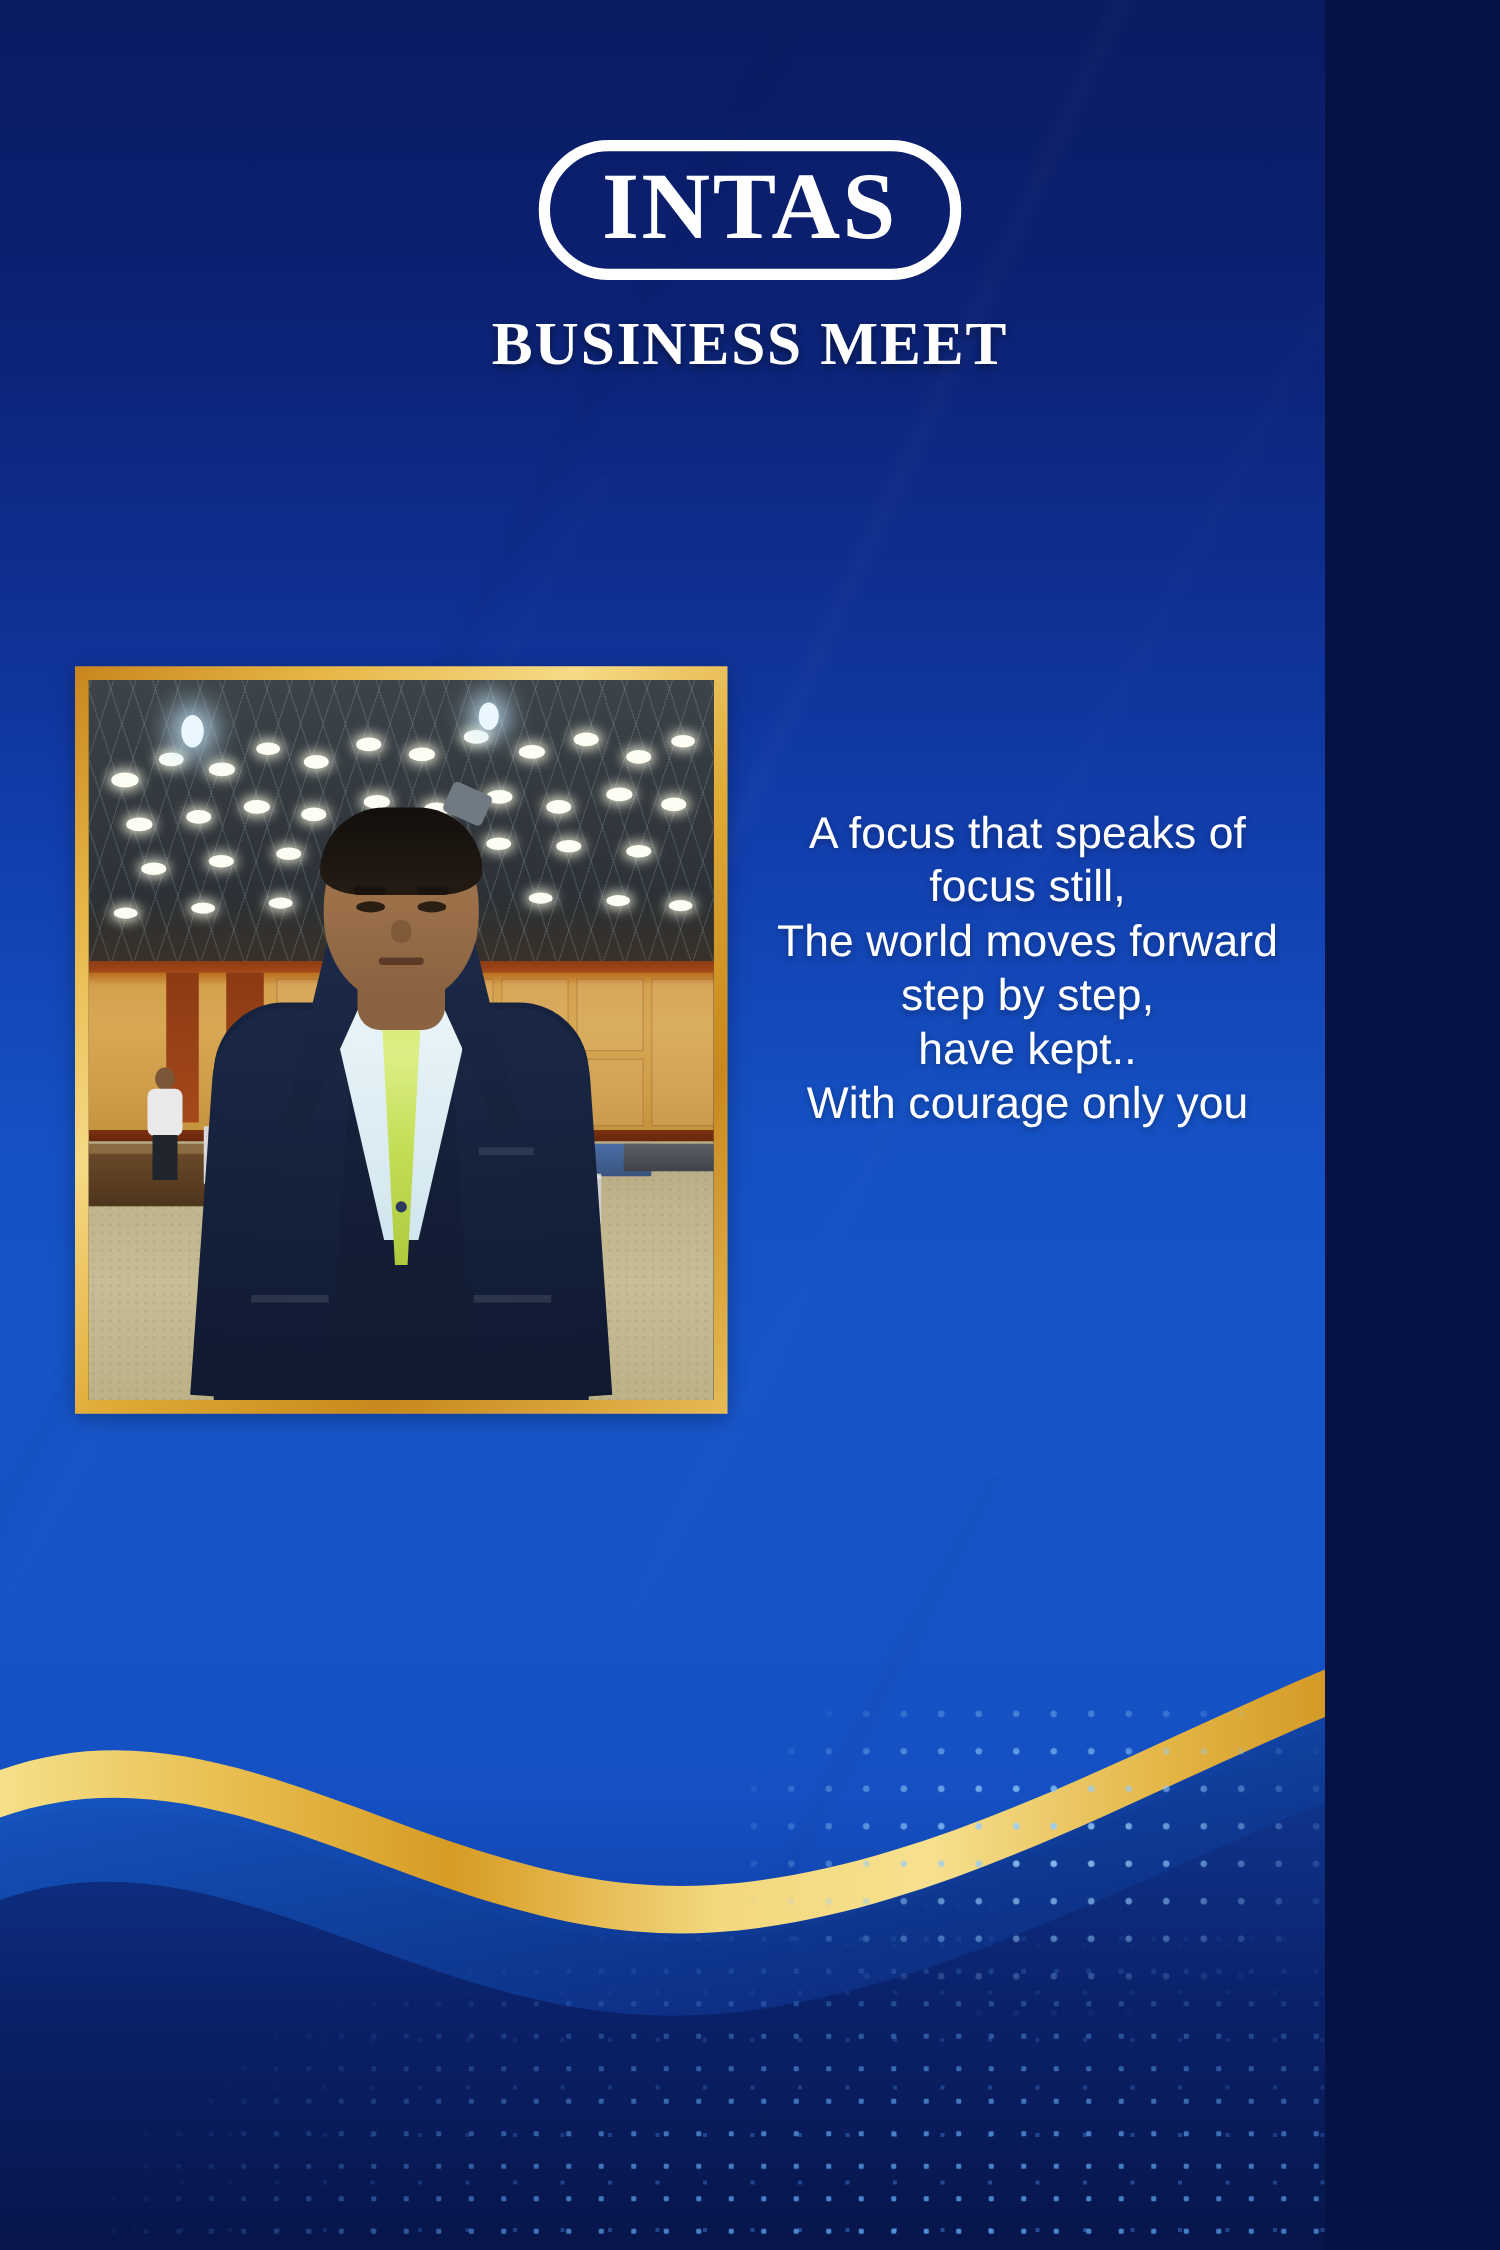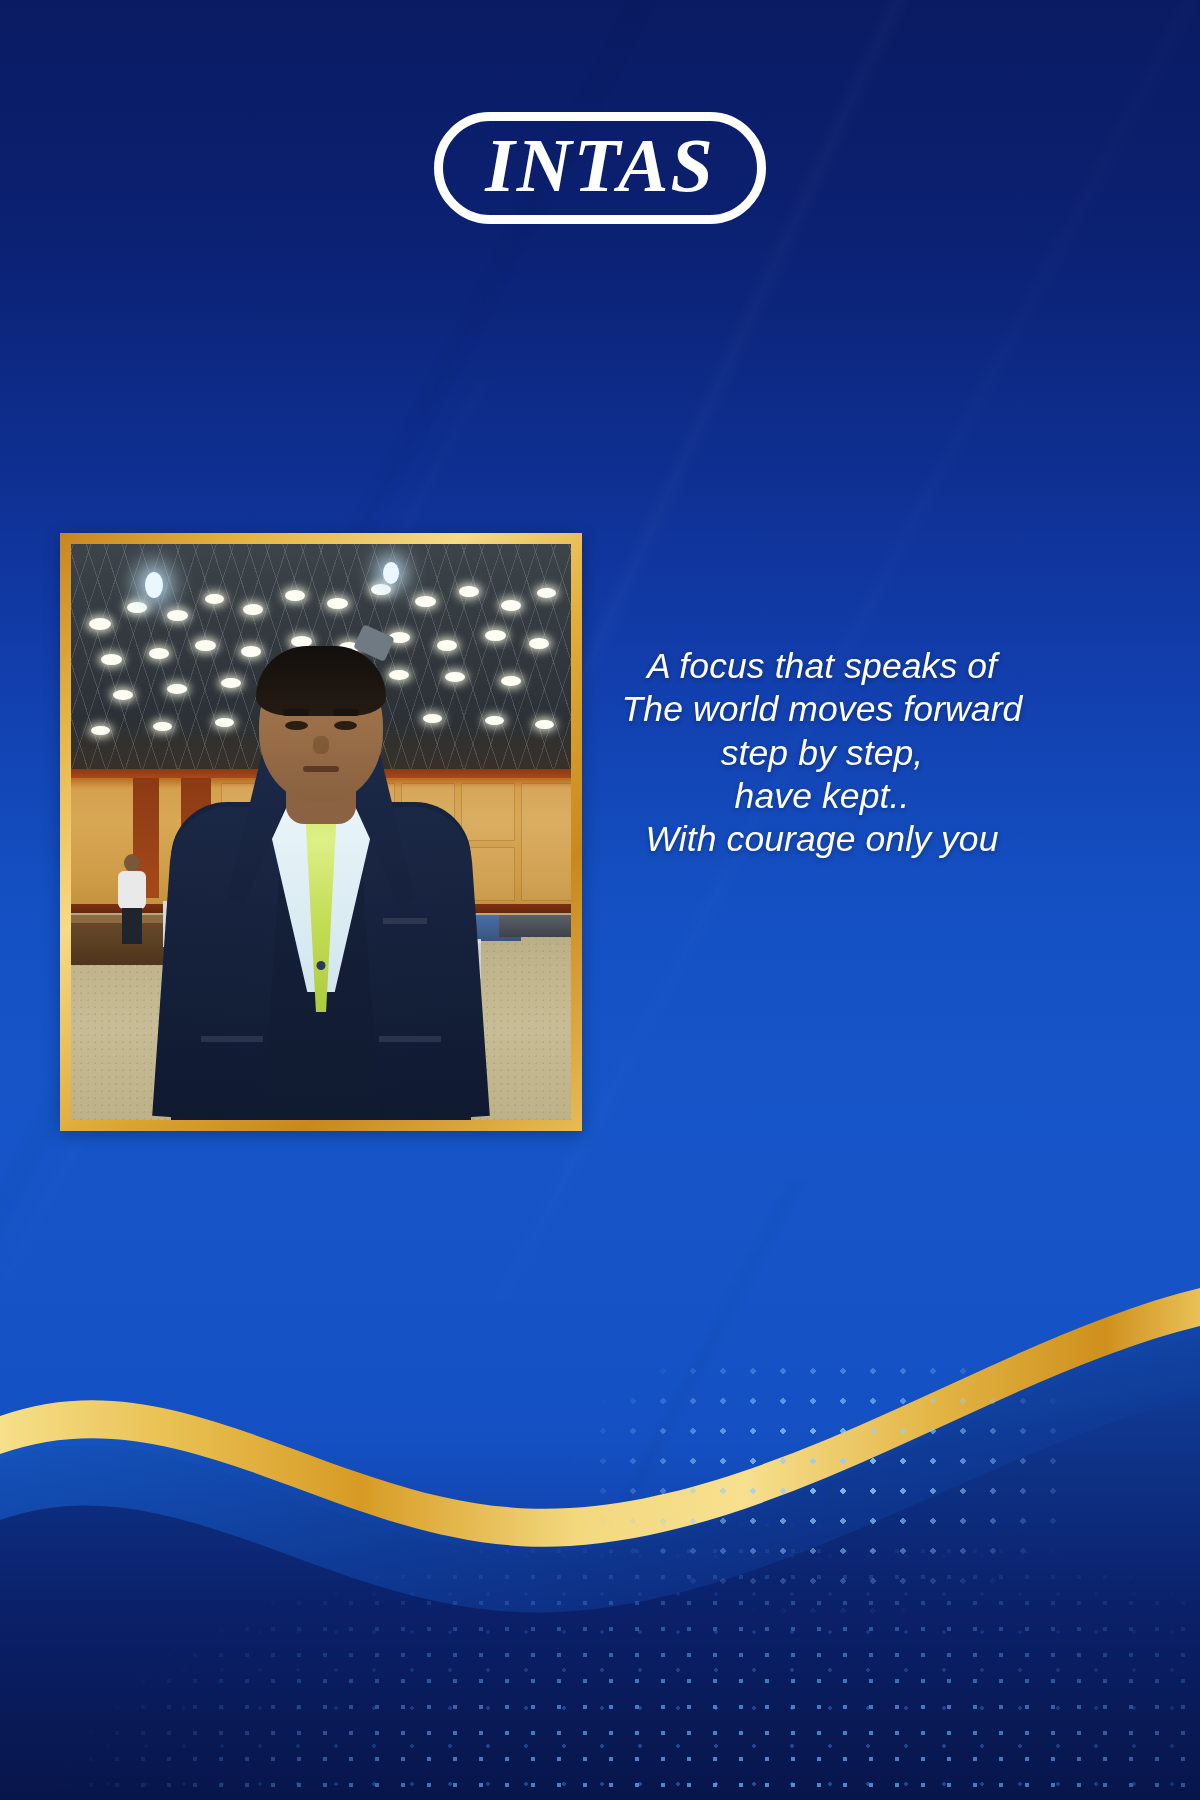--- a/index.html
+++ b/index.html
@@ -3,34 +3,33 @@
 <meta charset="utf-8">
 <style>
   html,body{margin:0;padding:0;background:#061243;}
   body{
     width:1200px;height:1800px;overflow:hidden;position:relative;
     font-family:"Liberation Sans", sans-serif;
   }
 
   
   .poster{
-    position:absolute;inset:0;width:1200px;height:1800px;overflow:hidden;
+    position:absolute;inset:0;width:1060px;height:1800px;overflow:hidden;
     background:linear-gradient(180deg,
         #0a1b63 0%,
         #0b2070 12%,
         #0e2f91 26%,
         #123fae 38%,
         #1450c2 50%,
         #1655c9 62%,
         #1553c6 72%,
         #1450c2 80%,
         #103ea2 88%,
         #0a2172 95%,
         #071447 100%);
-    font-style:italic;
   }
   
   .facets{position:absolute;inset:0;pointer-events:none;}
   .facet{position:absolute;opacity:.16;}
   .f1{top:-120px;left:240px;width:1100px;height:900px;
       background:linear-gradient(115deg,rgba(255,255,255,0) 46%,rgba(255,255,255,.13) 47%,rgba(255,255,255,0) 48%);
       transform:rotate(0deg);}
   .f2{top:0;left:0;width:1200px;height:1300px;
       background:
         linear-gradient(118deg,rgba(0,0,0,0) 33%,rgba(0,0,0,.18) 34%,rgba(0,0,0,0) 35%),
@@ -164,20 +163,21 @@
     <div class="facet f3"></div>
     <div class="facet f4"></div>
   </div>
 
   <div class="header">
     <div class="logo-wrap">
       <div class="logo-pill">
         <span class="logo-text">INTAS</span>
       </div>
     </div>
+    <div class="meet-line">BUSINESS MEET</div>
   </div>
 
   <div class="photo-frame">
     <div class="photo">
 
       <div class="ceil">
         <div class="ceil-grid"></div>
         <div class="lamp" style="left:18px;top:74px;width:22px;height:12px;"></div>
         <div class="lamp" style="left:56px;top:58px;width:20px;height:11px;"></div>
         <div class="lamp" style="left:96px;top:66px;width:21px;height:11px;"></div>
@@ -285,20 +285,21 @@
         <div class="pocket" style="right:30px;bottom:78px;"></div>
         <div class="pocket" style="right:44px;bottom:196px;width:44px;"></div>
         <div class="btn" style="bottom:150px;"></div>
       </div>
 
     </div>
   </div>
 
   <div class="poem">
     <span class="ln">A focus that speaks of</span>
+    <span class="ln">focus still,</span>
     <span class="ln">The world moves forward</span>
     <span class="ln">step by step,</span>
     <span class="ln">have kept..</span>
     <span class="ln">With courage only you</span>
   </div>
 
   <div class="bottom">
     <svg viewBox="0 0 1200 640" preserveAspectRatio="none" aria-hidden="true">
       <defs>
         <linearGradient id="gGold" x1="0" y1="0" x2="1" y2="0">

